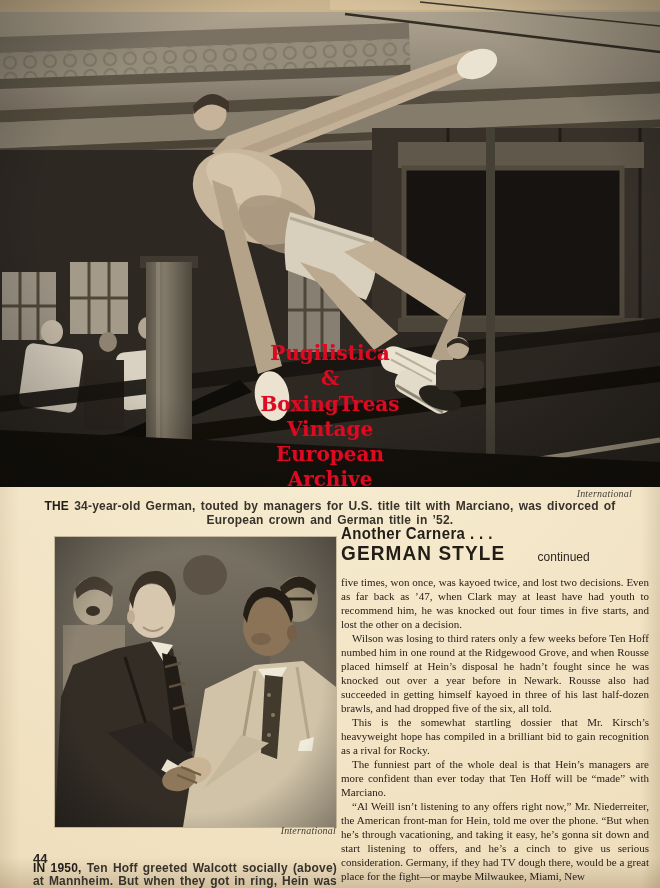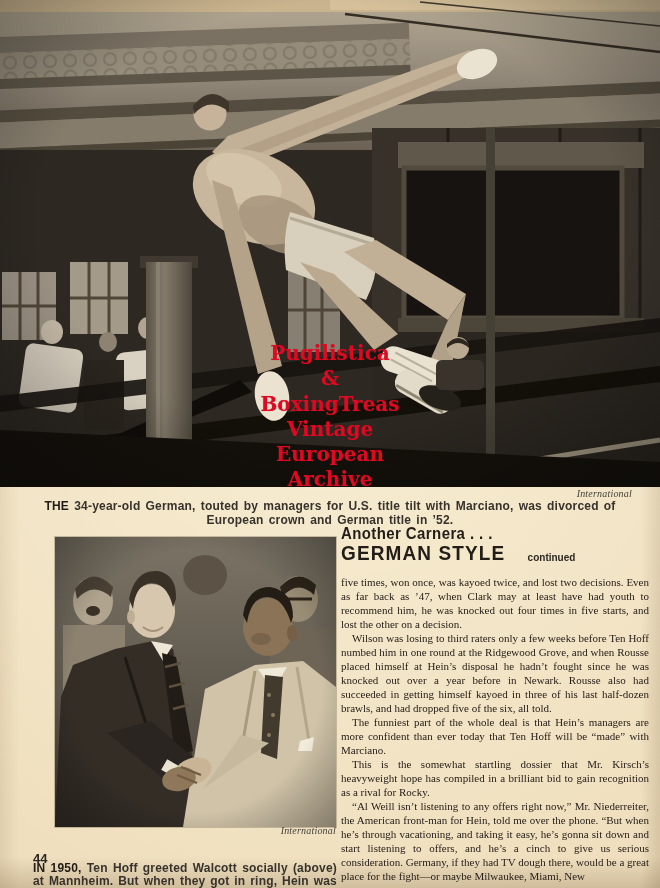--- a/index.html
+++ b/index.html
@@ -34,21 +34,21 @@
   .article { position:absolute; left:341px; top:524px; width:308px; }
   .kicker {
     font-size:15px; font-weight:bold; color:#221d17; letter-spacing:.4px;
     transform:scaleY(1.08); transform-origin:left top;
   }
   .title-row { margin-top:3px; white-space:nowrap; }
   .title {
     display:inline-block; font-size:19px; font-weight:bold; color:#221d17; letter-spacing:1.1px;
     transform:scaleY(1.1); transform-origin:left bottom;
   }
-  .continued { display:inline-block; margin-left:18px; font-size:10px; font-weight:bold; color:#2c2721; vertical-align:baseline; }
+  .continued { display:inline-block; margin-left:28px; font-size:12px; font-weight:normal; color:#2c2721; vertical-align:baseline; }
   .body-text {
     margin-top:9px; font-family:"Liberation Serif", serif; font-size:11px; line-height:14px;
     color:#28211a; text-align:justify;
   }
   .body-text p { margin:0; text-indent:11px; }
   .body-text p.first { text-indent:0; }
 
   .pageno { position:absolute; left:33px; top:851px; font-size:13px; font-weight:bold; color:#2b2620; }
 
   .watermark {
@@ -263,22 +263,22 @@
 
   <div class="article">
     <div class="kicker">Another Carnera . . .</div>
     <div class="title-row">
       <span class="title">GERMAN STYLE</span>
       <span class="continued">continued</span>
     </div>
     <div class="body-text">
       <p class="first">five times, won once, was kayoed twice, and lost two decisions.  Even as far back as ’47, when Clark may at least have had youth to recommend him, he was knocked out four times in five starts, and lost the other on a decision.</p>
       <p>Wilson was losing to third raters only a few weeks before Ten Hoff numbed him in one round at the Ridgewood Grove, and when Rousse placed himself at Hein’s disposal he hadn’t fought since he was knocked out over a year before in Newark.  Rousse also had succeeded in getting himself kayoed in three of his last half-dozen brawls, and had dropped five of the six, all told.</p>
+      <p>This is the somewhat startling dossier that Mr. Kirsch’s heavyweight hope has compiled in a brilliant bid to gain recognition as a rival for Rocky.</p>
       <p>The funniest part of the whole deal is that Hein’s managers are more confident than ever today that Ten Hoff will be “made” with Marciano.</p>
-      <p>This is the somewhat startling dossier that Mr. Kirsch’s heavyweight hope has compiled in a brilliant bid to gain recognition as a rival for Rocky.</p>
       <p>“Al Weill isn’t listening to any offers right now,” Mr. Niederreiter, the American front-man for Hein, told me over the phone.  “But when he’s through vacationing, and taking it easy, he’s gonna sit down and start listening to offers, and he’s a cinch to give us serious consideration. Germany, if they had TV dough there, would be a great place for the fight—or maybe Milwaukee, Miami, New</p>
     </div>
   </div>
 
   <div class="pageno">44</div>
 
   <div class="watermark">
     <div>Pugilistica</div>
     <div>&amp;</div>
     <div>BoxingTreas</div>

